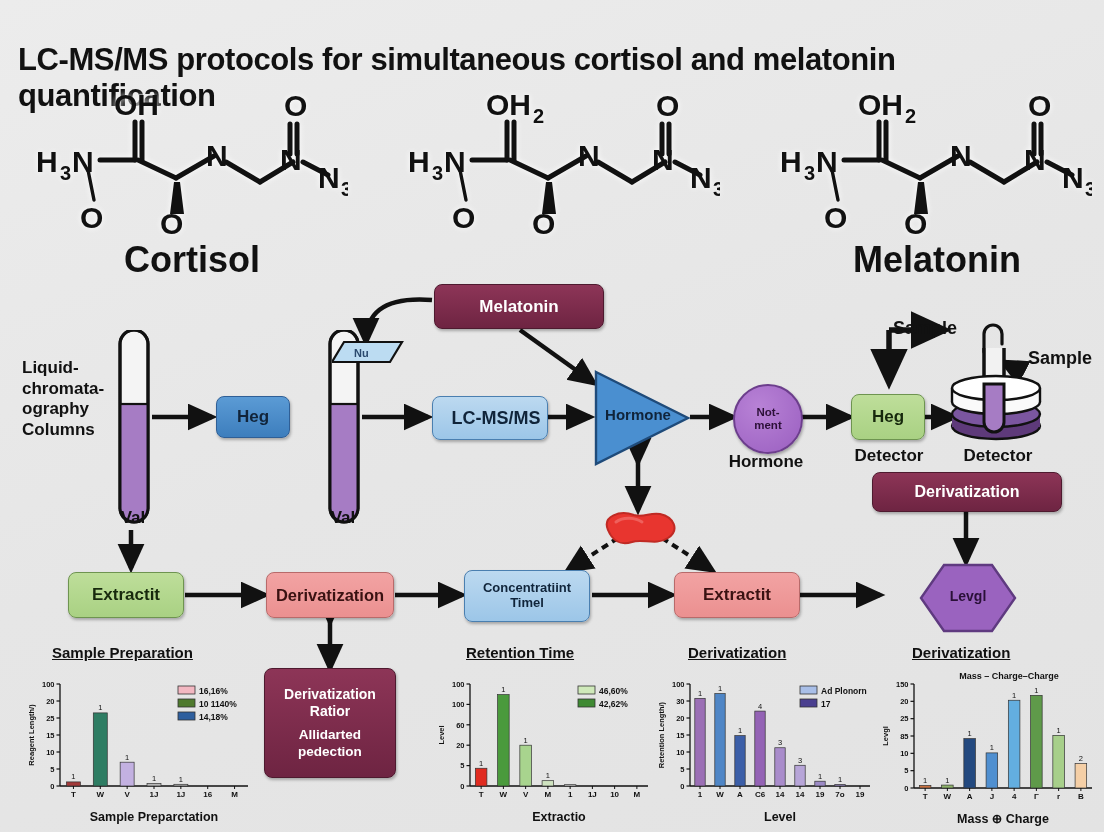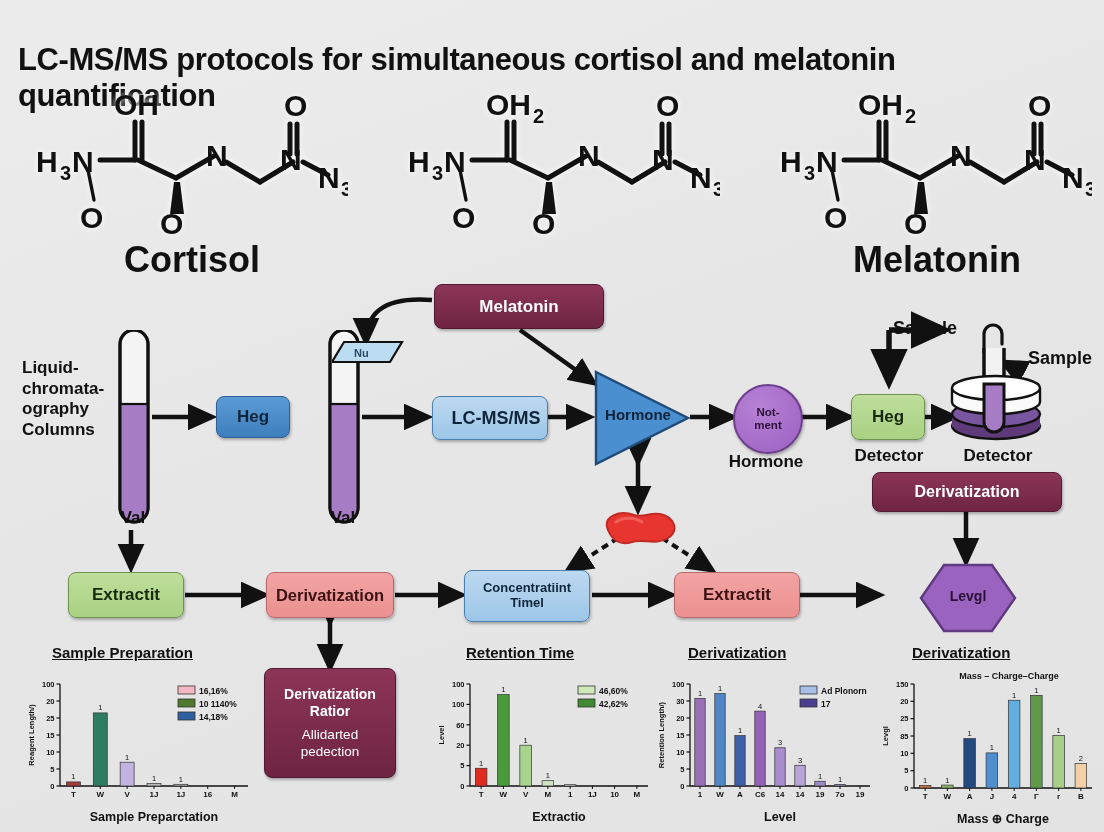--- a/index.html
+++ b/index.html
@@ -349,21 +349,21 @@
   <div style="position:absolute;left:918px;top:562px;">
     <svg width="100" height="72" viewBox="0 0 100 72">
       <polygon points="26,3 74,3 97,36 74,69 26,69 3,36" fill="#9a63bf" stroke="#5f3a80" stroke-width="2.4"></polygon>
     </svg>
     <div style="position:absolute;left:0;top:26px;width:100px;text-align:center;
                 font-size:14px;font-weight:bold;color:#2a1038;">Levgl</div>
   </div>
 
   <div class="node rbox maroon" style="left:264px;top:668px;width:132px;height:110px;flex-direction:column;padding:6px 4px;">
     <span style="font-size:14px;font-weight:bold;line-height:1.18;">Derivatization<br>Ratior</span>
-    <span style="font-size:13.5px;font-weight:normal;line-height:1.2;margin-top:8px;">Allidarted<br>pedection</span>
+    <span style="font-size:13.5px;font-weight:bold;line-height:1.2;margin-top:8px;">Allidarted<br>pedection</span>
   </div>
 
   <div class="chart-title" style="left:52px;top:644px;">Sample Preparation</div>
   <div class="chart-title" style="left:466px;top:644px;">Retention Time</div>
   <div class="chart-title" style="left:688px;top:644px;">Derivatization</div>
   <div class="chart-title" style="left:912px;top:644px;">Derivatization</div>
 
   <div class="chart" style="left:26px;top:666px;">
     <svg id="svg-chart-0" width="230" height="160" viewBox="0 0 230 160">
         <line x1="34" y1="18" x2="34" y2="120" stroke="#111" stroke-width="1.3"></line>

